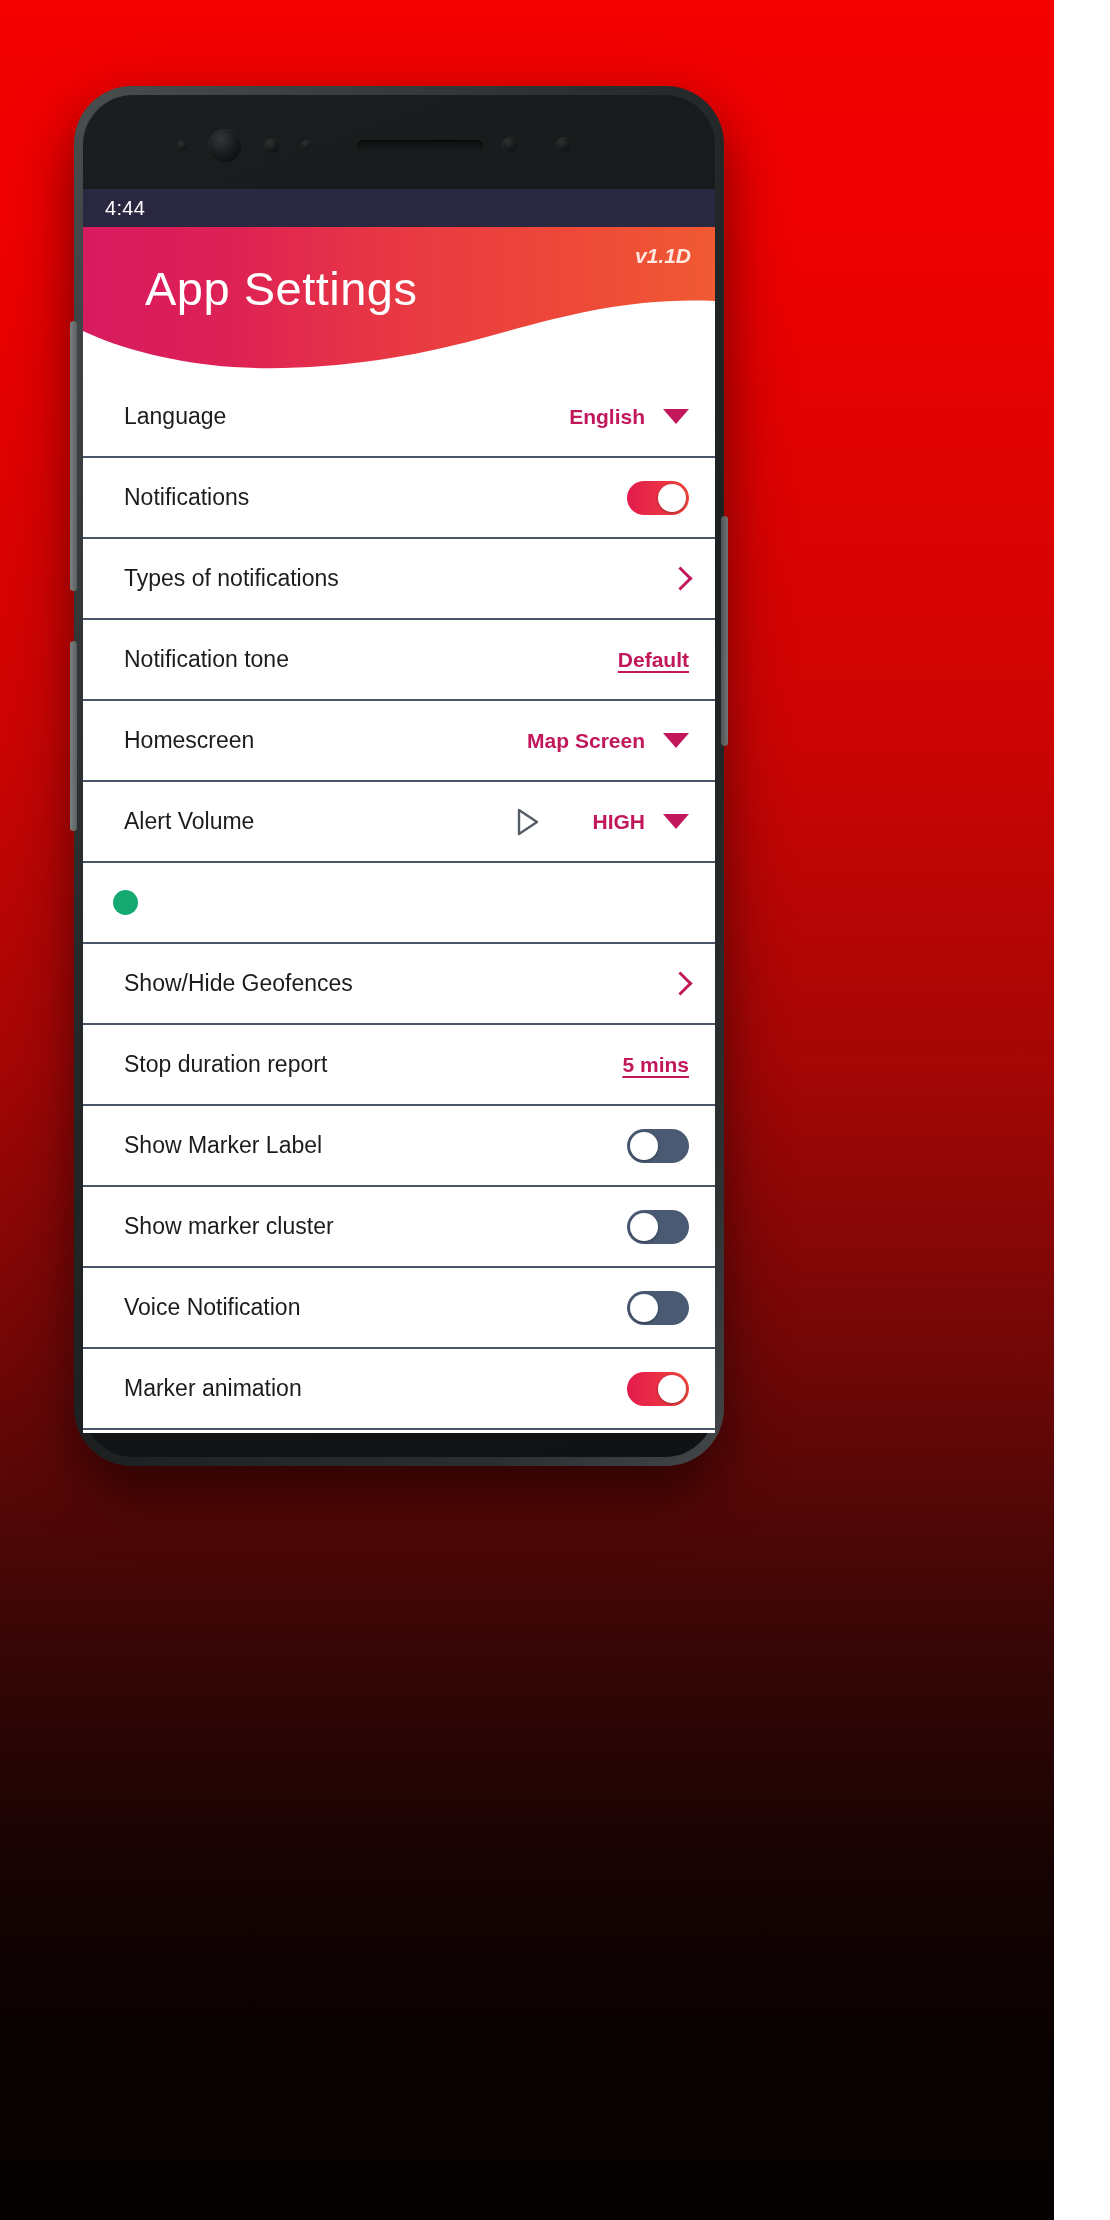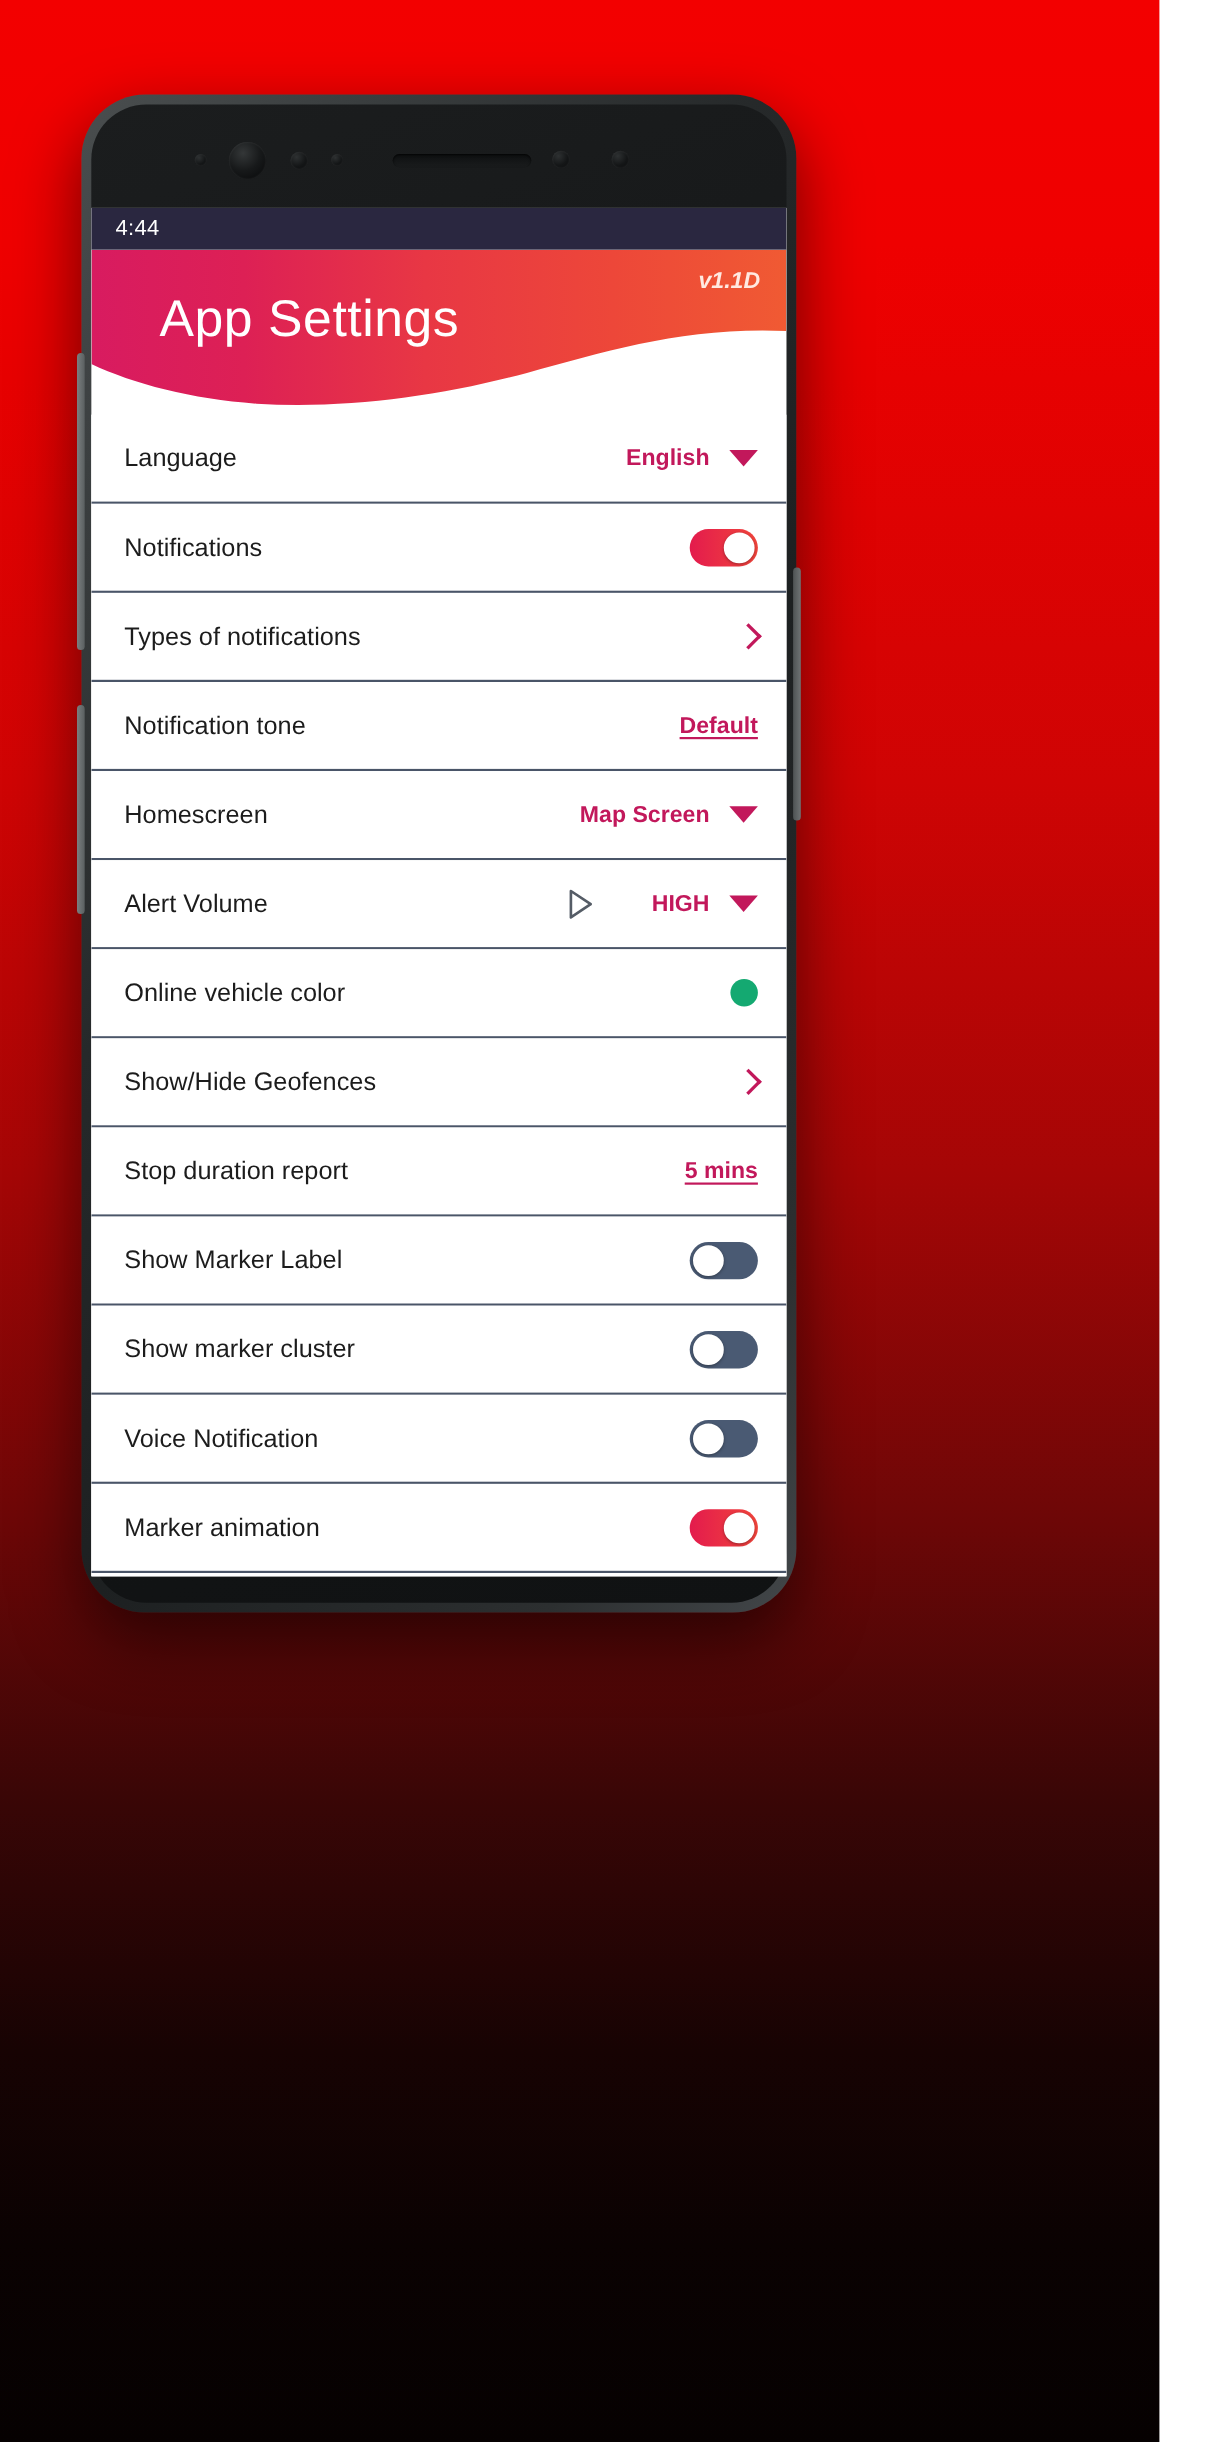--- a/index.html
+++ b/index.html
@@ -147,20 +147,21 @@
     display: flex;
     align-items: center;
     padding: 0 26px 0 30px;
     background: #ffffff;
     border-bottom: 2px solid #4a5568;
   }
   .row-label {
     font-size: 23px;
     color: #1c1c1c;
     flex: 1;
+    margin-left: 11px;
   }
   .row-right {
     display: flex;
     align-items: center;
     gap: 18px;
   }
   .value {
     font-size: 21px;
     color: #c2185b;
     font-weight: 700;
@@ -300,21 +301,20 @@
           <div class="row-right">
             <svg class="play-icon" viewBox="0 0 26 28">
               <path d="M4,2 L22,14 L4,26 Z" fill="none" stroke="#555c66" stroke-width="2.4" stroke-linejoin="round"></path>
             </svg>
             <span class="value">HIGH</span>
             <span class="caret"></span>
           </div>
         </div>
 
         <div class="row">
-          <div class="row-label">Online vehicle color</div>
           <div class="row-right">
             <span class="color-dot" style="background: rgb(20, 169, 113);"></span>
           </div>
         </div>
 
         <div class="row">
           <div class="row-label">Show/Hide Geofences</div>
           <div class="row-right">
             <span class="chevron"></span>
           </div>

